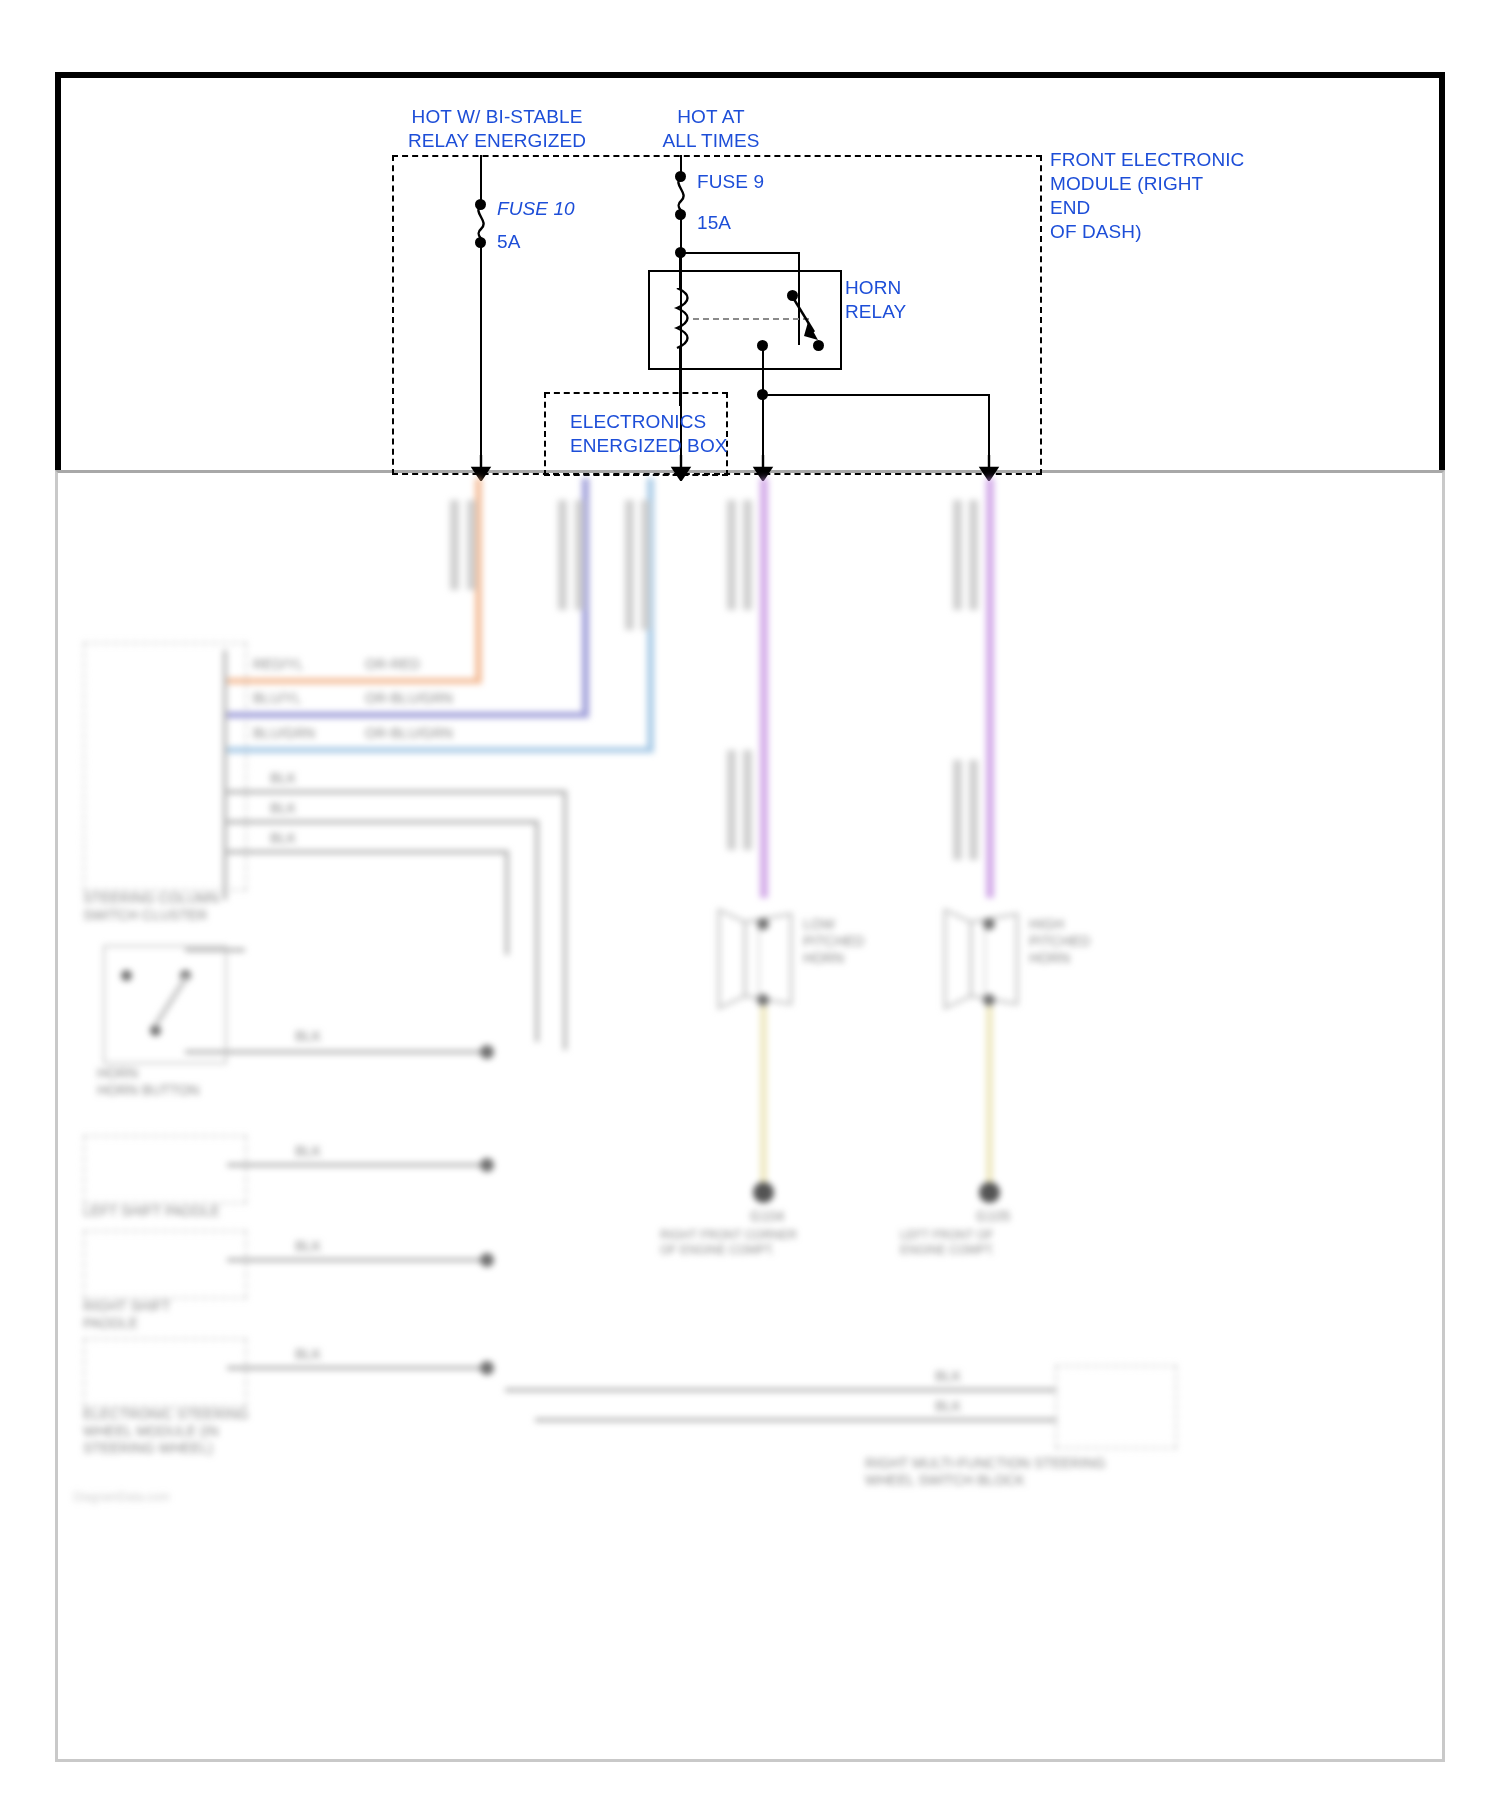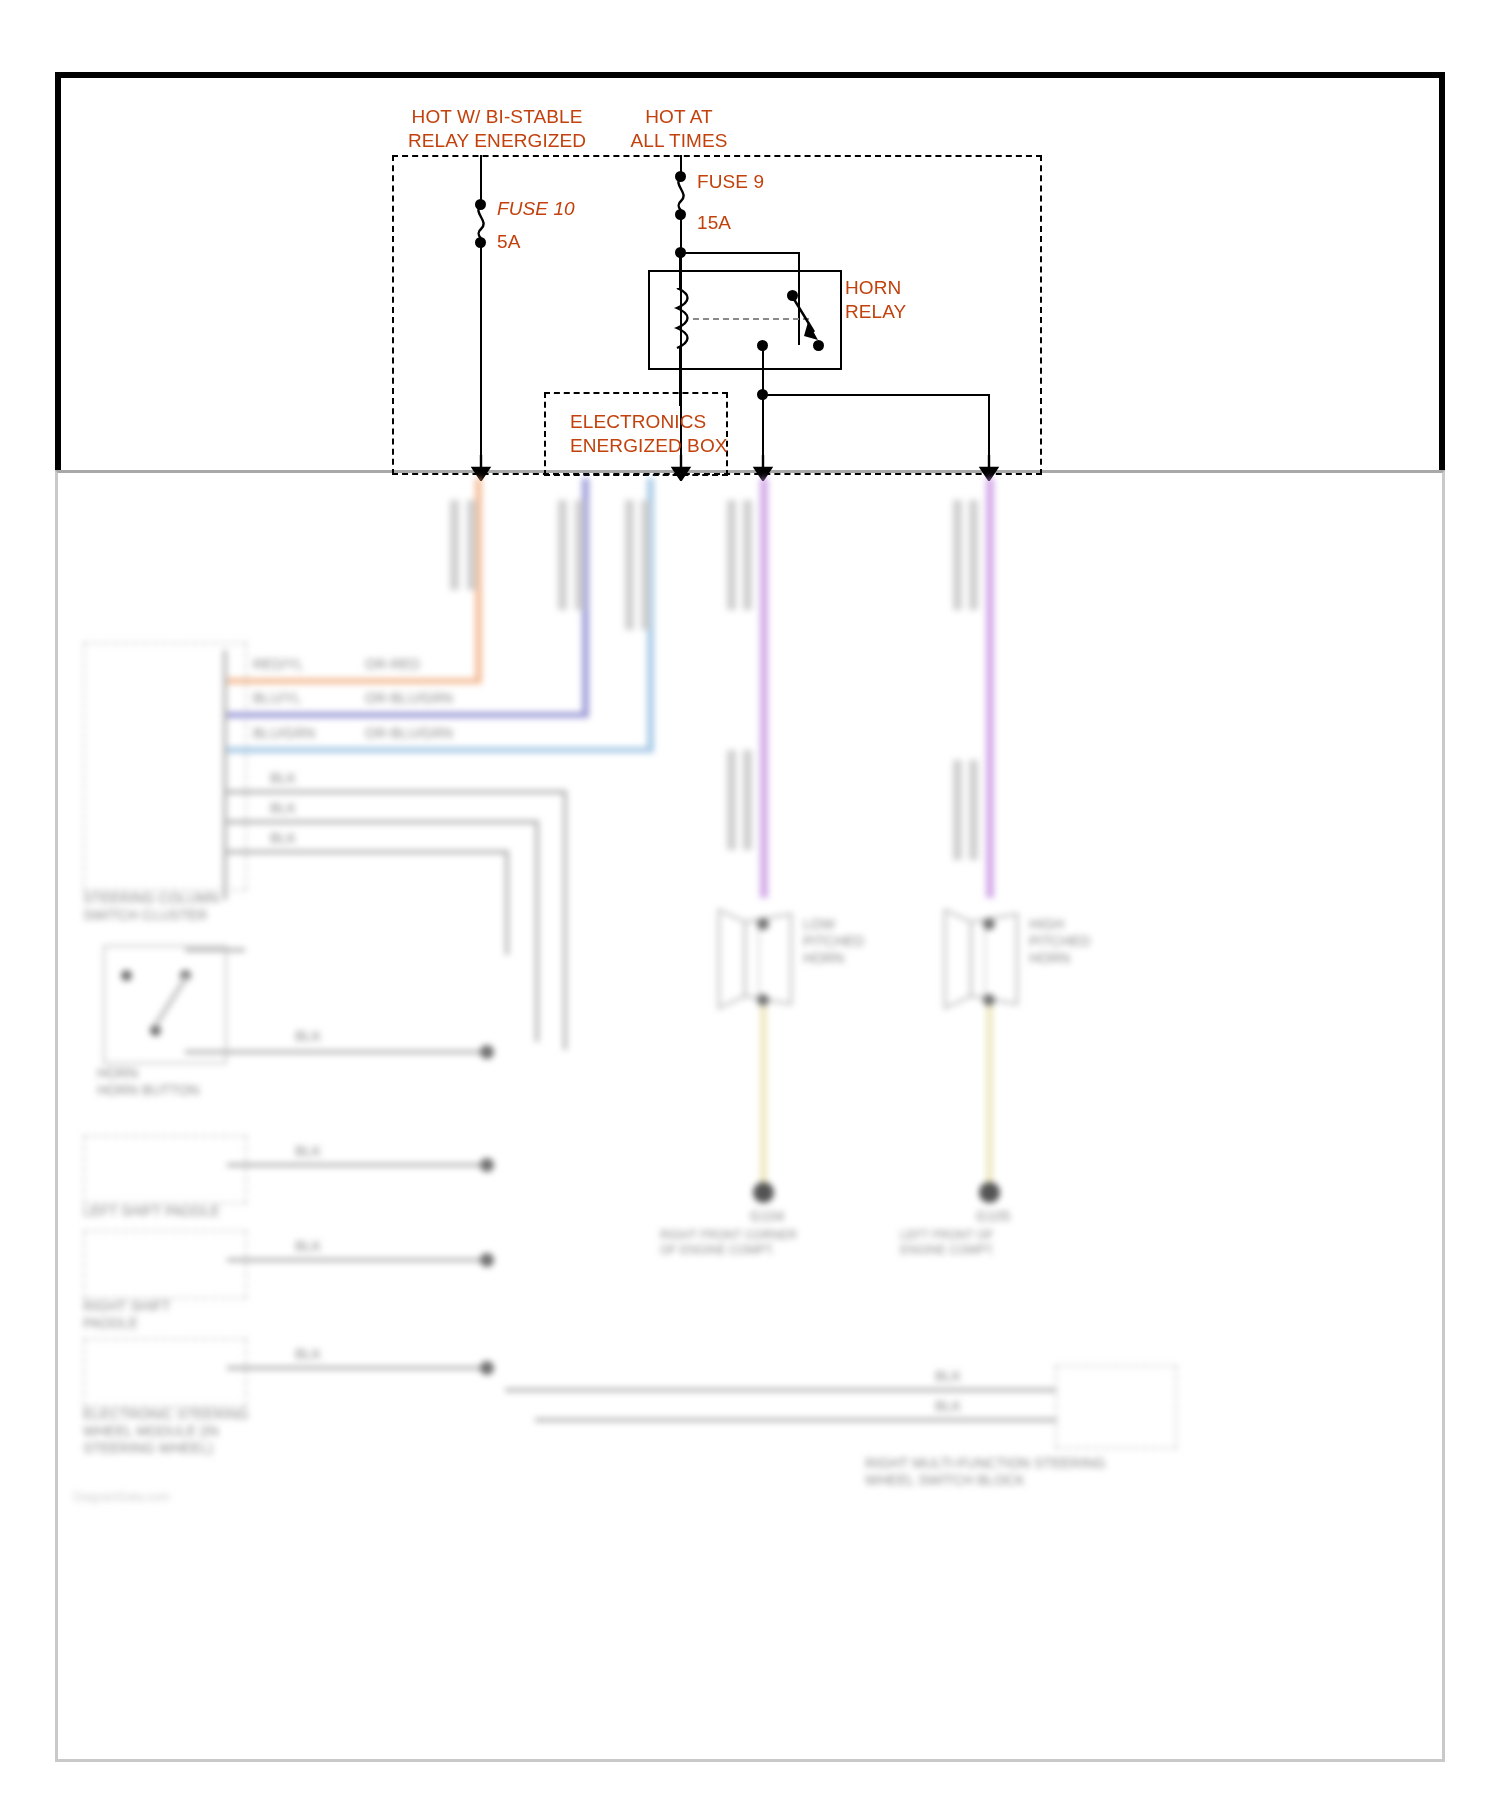--- a/index.html
+++ b/index.html
@@ -5,21 +5,21 @@
   html,body{margin:0;padding:0;background:#ffffff;}
   body{width:1500px;height:1814px;position:relative;
        font-family:"Liberation Sans",sans-serif;color:#000;overflow:hidden;}
 
   
   #page{position:absolute;left:0;top:0;width:1500px;height:1814px;background:#fff;}
 
   .frame-border{position:absolute;background:#000;}
 
   
-  .lbl{position:absolute;font-size:19px;line-height:24px;color:#c2410c;white-space:pre;letter-spacing:.1px;}
+  .lbl{position:absolute;font-size:19px;line-height:24px;color:#1d4ed8;white-space:pre;letter-spacing:.1px;}
   .lbl.c{text-align:center;}
 
   
   .h{position:absolute;background:#000;height:2px;}
   .v{position:absolute;background:#000;width:2px;}
   .dot{position:absolute;background:#000;border-radius:50%;width:11px;height:11px;}
 
   
   .dash-h{position:absolute;height:0;border-top:2px dashed #000;}
   .dash-v{position:absolute;width:0;border-left:2px dashed #000;}
@@ -46,28 +46,32 @@
 <div id="page">
 
   <div class="frame-border" style="left:55px;top:72px;width:1390px;height:6px;"></div>
   <div class="frame-border" style="left:55px;top:72px;width:6px;height:400px;"></div>
   <div class="frame-border" style="left:1439px;top:72px;width:6px;height:400px;"></div>
 
   <div style="position:absolute;left:55px;top:470px;width:1390px;height:1292px;border:3px solid #c9c9c9;border-top:3px solid #a8a8a8;box-sizing:border-box;"></div>
 
   <div class="lbl c" style="left:382px;top:105px;width:230px;">HOT W/ BI-STABLE
 RELAY ENERGIZED</div>
-  <div class="lbl c" style="left:584px;top:105px;width:190px;">HOT AT
+  <div class="lbl c" style="left:616px;top:105px;width:190px;">HOT AT
 ALL TIMES</div>
 
   <div class="dash-h" style="left:392px;top:155px;width:650px;"></div>
   <div class="dash-v" style="left:392px;top:155px;height:320px;"></div>
   <div class="dash-v" style="left:1040px;top:155px;height:320px;"></div>
   <div class="dash-h" style="left:392px;top:473px;width:650px;"></div>
 
+  <div class="lbl" style="left:1050px;top:148px;width:260px;">FRONT ELECTRONIC
+MODULE (RIGHT
+END
+OF DASH)</div>
 
   <div class="v" style="left:480px;top:155px;height:50px;"></div>
   <div class="dot" style="left:475px;top:199px;"></div>
   <svg style="position:absolute;left:470px;top:205px;width:24px;height:36px;">
     <path d="M11 0 C 2 8, 20 16, 11 24 C 4 30, 14 34, 11 36" stroke="#000" stroke-width="2.4" fill="none"></path>
   </svg>
   <div class="dot" style="left:475px;top:237px;"></div>
   <div class="lbl" style="left:497px;top:197px;font-style:italic;">FUSE 10</div>
   <div class="lbl" style="left:497px;top:230px;">5A</div>
   <div class="v" style="left:480px;top:246px;height:222px;"></div>

